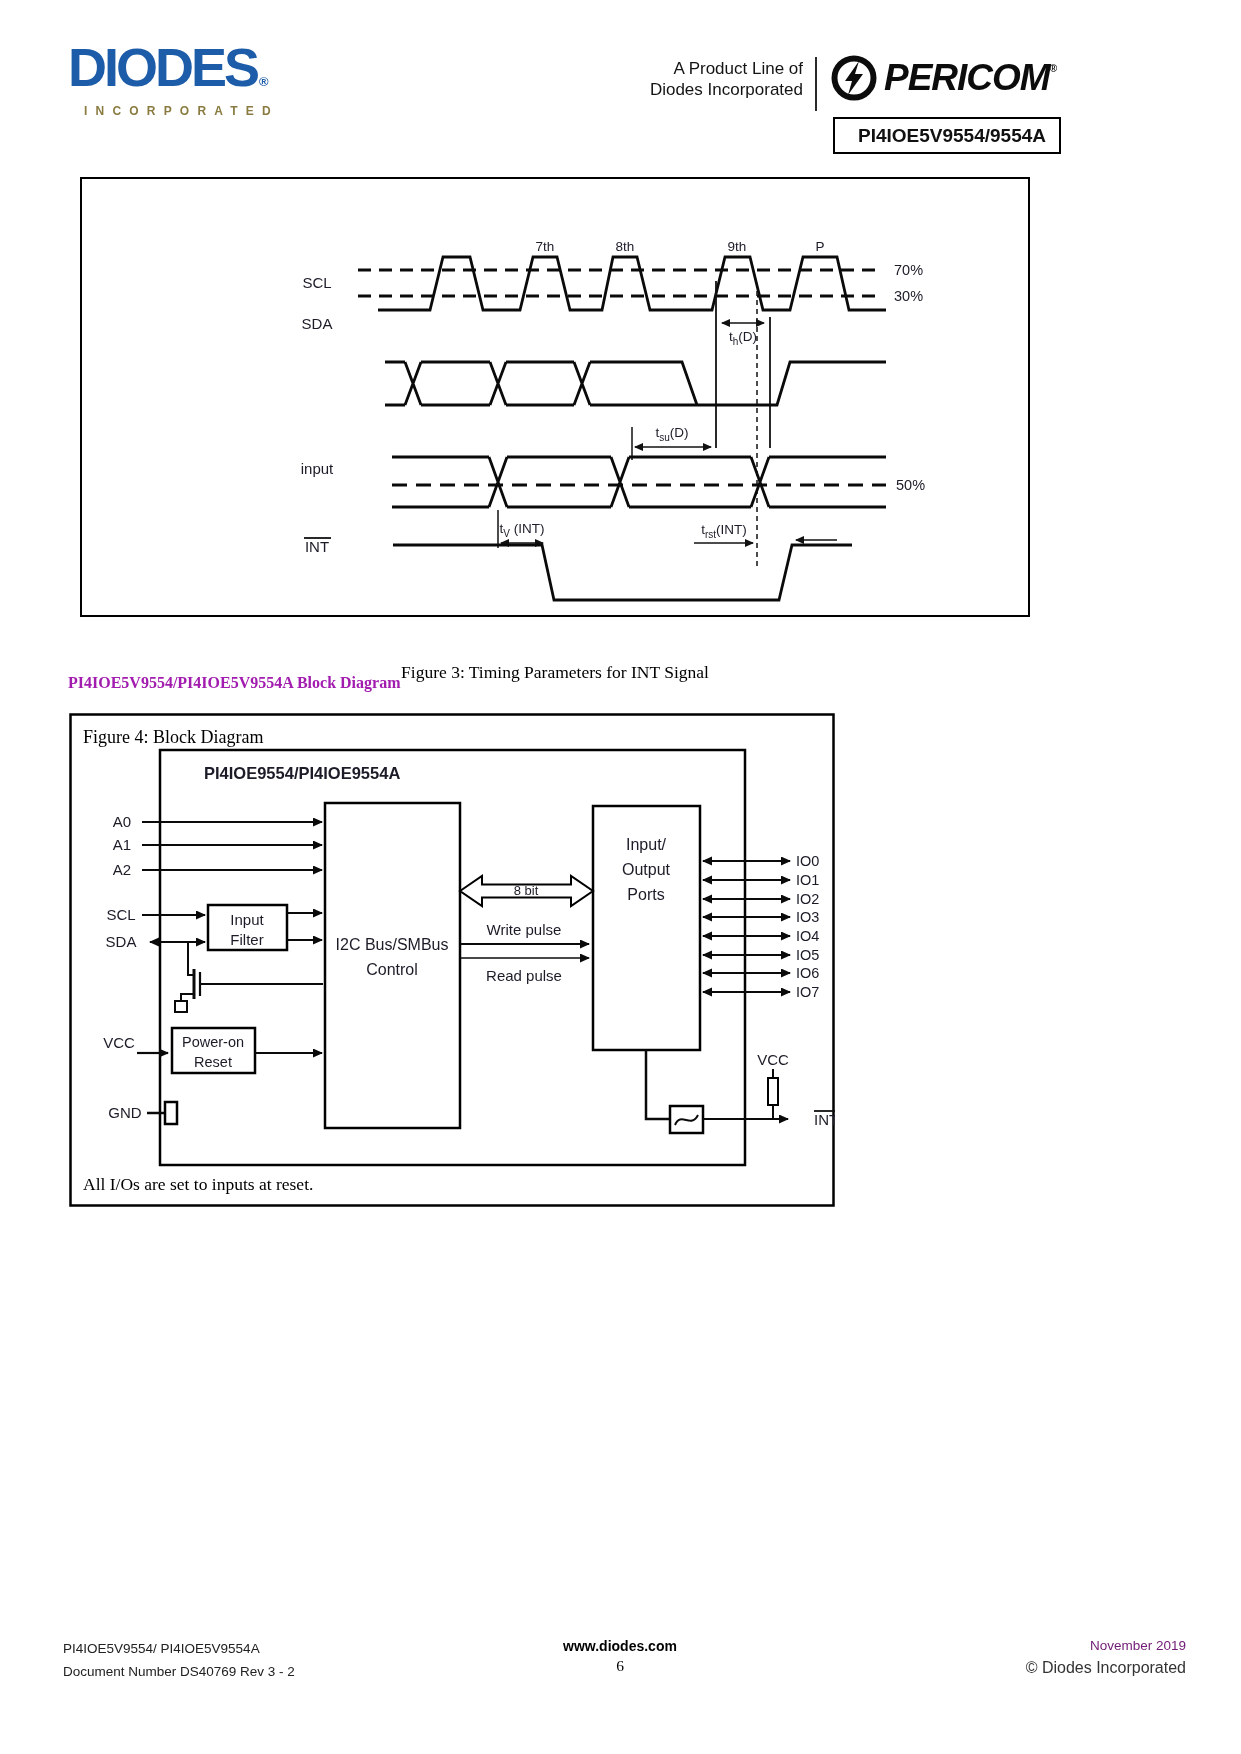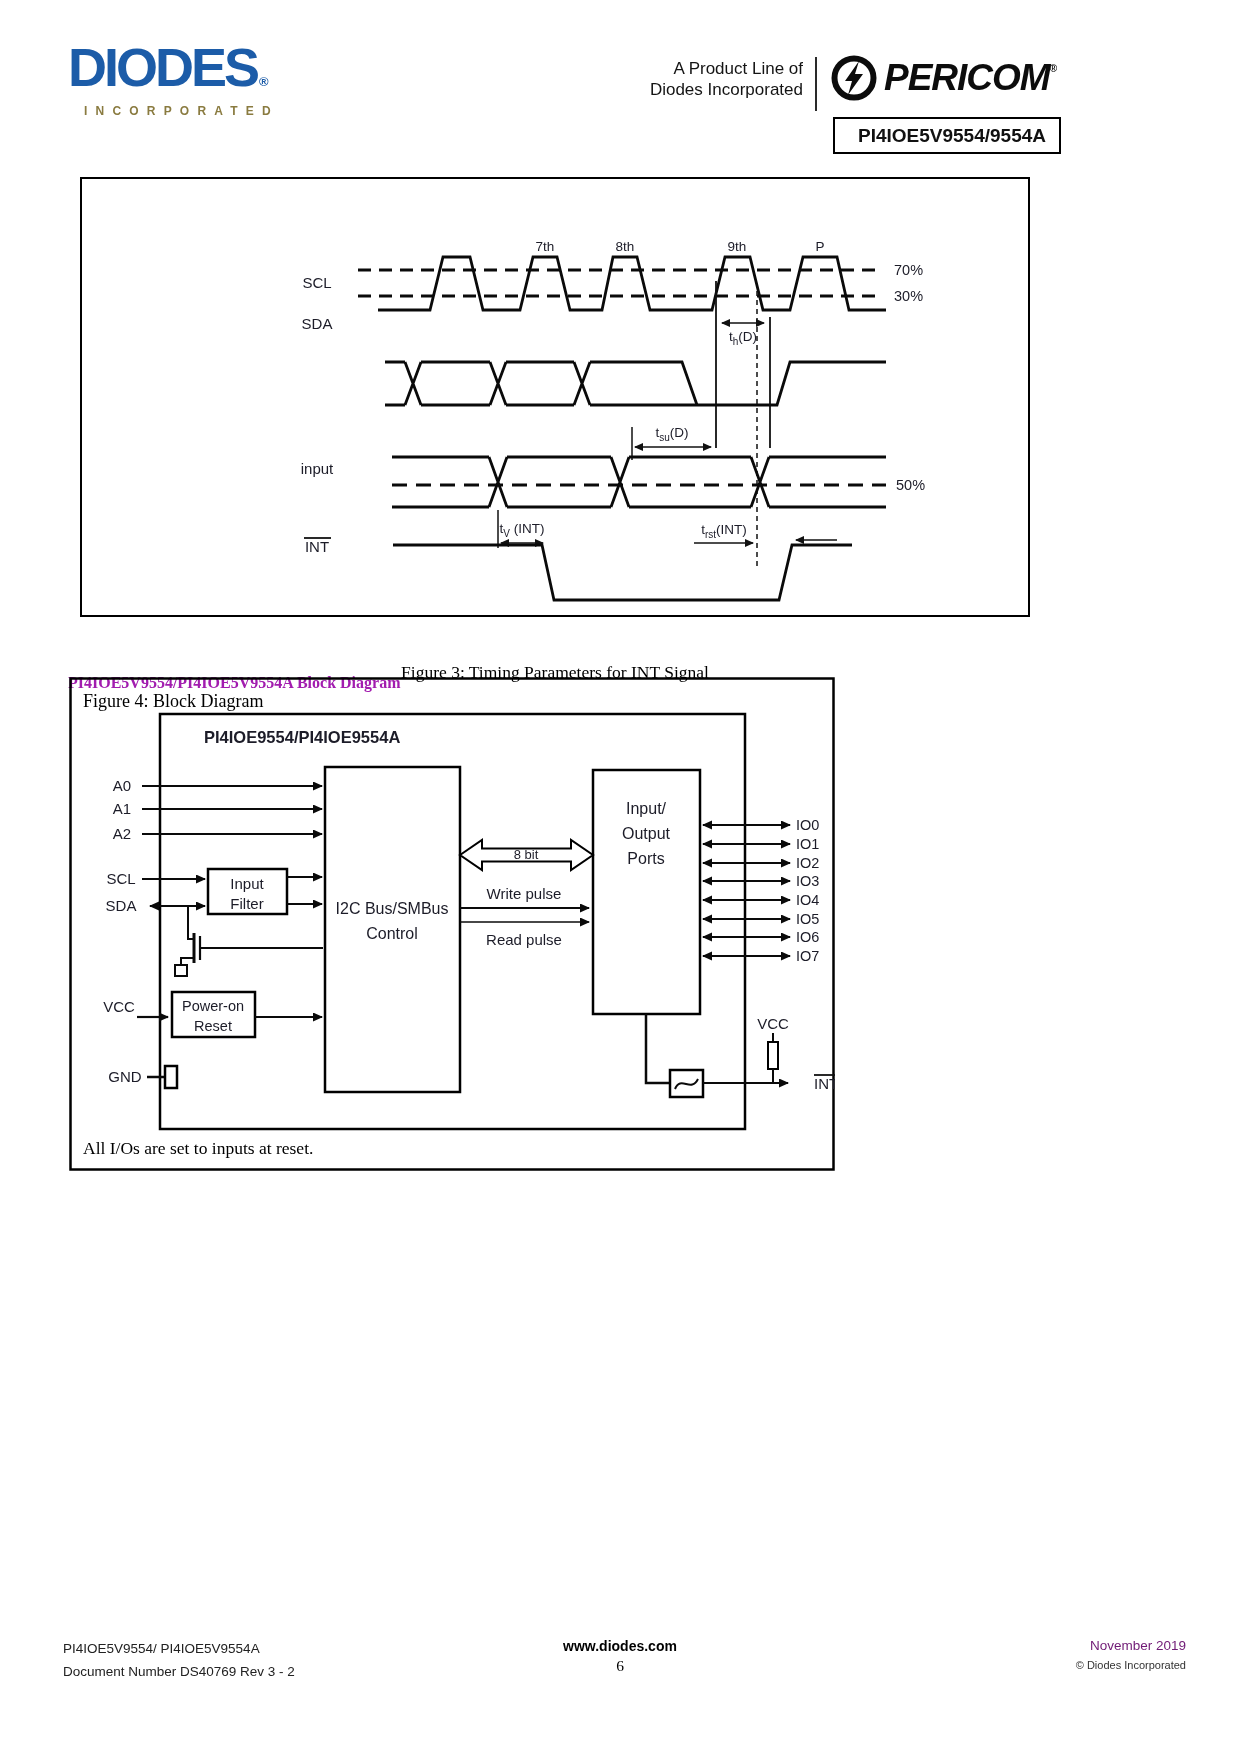--- a/index.html
+++ b/index.html
@@ -20,33 +20,33 @@
   .pericom-reg{font-size:10px;vertical-align:18px;font-style:normal;}
   .part-box{position:absolute;left:833px;top:117px;width:214px;height:33px;border:2.5px solid #000;
             display:flex;align-items:center;justify-content:center;font-weight:800;font-size:19px;padding-left:10px;}
 
   
   .fig3-box{position:absolute;left:80px;top:177px;width:950px;height:440px;}
   .fig-caption{position:absolute;left:80px;top:622px;width:950px;text-align:center;
                font-family:"Liberation Serif",serif;font-size:17.5px;color:#000;margin-top:40px;}
   .section-heading{position:absolute;left:68px;top:674px;font-family:"Liberation Serif",serif;
                    font-weight:700;font-size:16px;color:#a21caf;}
-  .fig4-box{position:absolute;left:69px;top:677px;width:766px;height:494px;}
+  .fig4-box{position:absolute;left:69px;top:713px;width:766px;height:494px;}
 
   svg text{font-family:"Liberation Sans",sans-serif;fill:#1c1c28;}
   text.serif{font-family:"Liberation Serif",serif;fill:#000;}
 
   
   .footer-left{position:absolute;left:63px;top:1638px;font-size:13.5px;line-height:1.7;color:#222;}
   .footer-center{position:absolute;left:320px;top:1638px;width:600px;text-align:center;}
   .footer-url{font-weight:700;font-size:14px;color:#000;}
   .footer-page{font-family:"Liberation Serif",serif;font-size:15.5px;margin-top:3px;color:#000;}
   .footer-right{position:absolute;right:55px;top:1638px;text-align:right;}
   .footer-date{font-size:13.5px;color:#701a75;}
-  .footer-copy{font-size:11px;color:#333;margin-top:6px;}
+  .footer-copy{font-size:16px;color:#333;margin-top:6px;}
 </style>
 </head>
 <body>
 
 <div class="page">
 
   <div class="diodes-logo">
     <div class="diodes-word"><span>DIODES</span><span class="reg">®</span></div>
     <div class="diodes-sub">INCORPORATED</div>
   </div>

